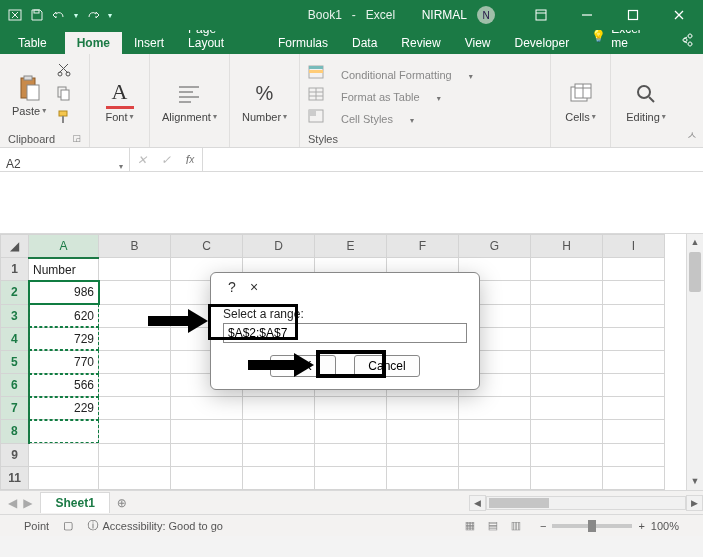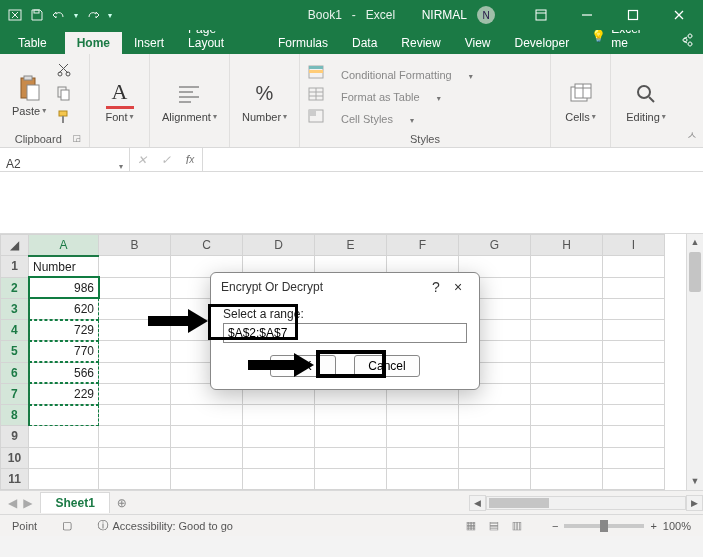--- a/index.html
+++ b/index.html
@@ -22,21 +22,21 @@
   .ribbon-tabs .tab.file { padding-left: 18px; padding-right: 18px; }
   .ribbon-tabs .tab.active { background: #f3f2f1; color: #1b7a45; font-weight: 600; }
   .ribbon-tabs .spacer { flex: 1; }
   .ribbon-tabs .tellme { display: flex; align-items: center; gap: 5px; padding: 4px 10px; }
   .ribbon-tabs .share { padding: 4px 10px; }
 
   
   .ribbon { background: #f3f2f1; border-bottom: 1px solid #d9d9d9; height: 94px; display: flex; }
   .group { border-right: 1px solid #e0dfde; padding: 4px 8px 2px 8px; display: flex; flex-direction: column; justify-content: space-between; }
   .group .controls { display: flex; align-items: center; gap: 6px; flex: 1; }
-  .group .label { font-size: 11px; color: #555; text-align: center; padding-top: 2px; }
+  .group .label { font-size: 11px; color: #555; padding-top: 2px; }
   .group .label .launcher { float: right; font-size: 9px; color: #888; margin-left: 4px; }
   .bigbtn { display: flex; flex-direction: column; align-items: center; gap: 2px; padding: 2px 4px; font-size: 11px; color: #444; }
   .bigbtn .icobox { width: 28px; height: 30px; display: flex; align-items: center; justify-content: center; }
   .bigbtn .cap { display:flex; align-items:center; gap:2px; }
   .vlist { display: flex; flex-direction: column; gap: 4px; }
   .vlist .item { font-size: 11px; color: #888; display: flex; align-items: flex-end; gap: 17px; }
   .caret { font-size: 8px; color: #777; }
 
   
   .fxbar { height: 24px; background: #fff; border-bottom: 1px solid #d9d9d9; display: flex; align-items: stretch; }
@@ -70,21 +70,21 @@
   .sheets { height: 24px; background: #f3f2f1; border-top: 1px solid #d9d9d9; display: flex; align-items: center; font-size: 12px; color: #666; }
   .sheets .nav { padding: 0 8px; display:flex; gap:6px; color:#aaa; }
   .sheets .tab { padding: 3px 14px; background:#fff; border:1px solid #d9d9d9; border-bottom:none; font-weight:600; color:#1b7a45;}
   .sheets .add { width:24px; text-align:center; color:#888;}
   .sheets .hscroll { margin-left:auto; display:flex; align-items:center; gap:0; }
   .sheets .hscroll .track{ width:200px; height:14px; background:#f1f1f1; border:1px solid #d9d9d9; position:relative;}
   .sheets .hscroll .track .thumb{position:absolute; left:2px; top:1px; bottom:1px; width:60px; background:#c5c5c5;}
   .sheets .hscroll .arr{width:17px; height:16px; border:1px solid #d9d9d9; text-align:center; font-size:9px; line-height:14px; background:#f1f1f1;}
 
   
-  .status { height: 22px; background: #f3f2f1; border-top:1px solid #d9d9d9; display:flex; align-items:center; font-size:11px; color:#555; padding:0 12px; gap:25px;justify-content:space-between;}
+  .status { height: 22px; background: #f3f2f1; border-top:1px solid #d9d9d9; display:flex; align-items:center; font-size:11px; color:#555; padding:0 24px; gap:14px;justify-content:space-between;}
   .status .spacer{flex:1;}
   .status .views span{display:inline-block; width:20px; text-align:center; color:#888;}
   .status .zoom { display:flex; align-items:center; gap:6px;}
   .status .zoom .track{width:80px; height:4px; background:#c9c9c9; position:relative;}
   .status .zoom .track .tick{position:absolute; left:50%; top:-3px; width:1px; height:10px; background:#888;}
   .status .zoom .track .knob{position:absolute; left:50%; top:-4px; width:8px; height:12px; background:#888; transform:translateX(-50%);}
 
   
   .dialog { position: absolute; left: 210px; top: 272px; width: 270px; background: #fff; border: 1px solid #888; border-radius: 6px; box-shadow: 0 6px 22px rgba(0,0,0,0.25); font-size: 12px; }
   .dialog .dtitle { display:flex; align-items:center; padding: 6px 10px; }
@@ -477,32 +477,20 @@
           <td></td>
           <td></td>
           <td></td>
           <td></td>
           <td></td>
           <td></td>
           <td></td>
           <td></td>
         </tr>
     <tr>
-          <th class="rowhdr">10</th>
-          <td></td>
-          <td></td>
-          <td></td>
-          <td></td>
-          <td></td>
-          <td></td>
-          <td></td>
-          <td></td>
-          <td></td>
-        </tr>
-    <tr>
           <th class="rowhdr">11</th>
           <td></td>
           <td></td>
           <td></td>
           <td></td>
           <td></td>
           <td></td>
           <td></td>
           <td></td>
           <td></td>
@@ -551,21 +539,20 @@
         <div class="tick"></div>
         <div class="knob"></div>
       </div>
     <span>+</span>
     <span>100%</span>
   </div>
 </div>
 
 <div class="dialog">
   <div class="dtitle">
-    <span class="t">Encrypt Or Decrypt</span>
     <span class="hbtn">?</span>
     <span class="hbtn">×</span>
   </div>
   <div class="body">
     <div class="lbl">Select a range:</div>
     <input class="rangebox" value="$A$2:$A$7" style="">
     <div class="btns">
       <button class="btn">OK</button>
       <button class="btn">Cancel</button>
     </div>

